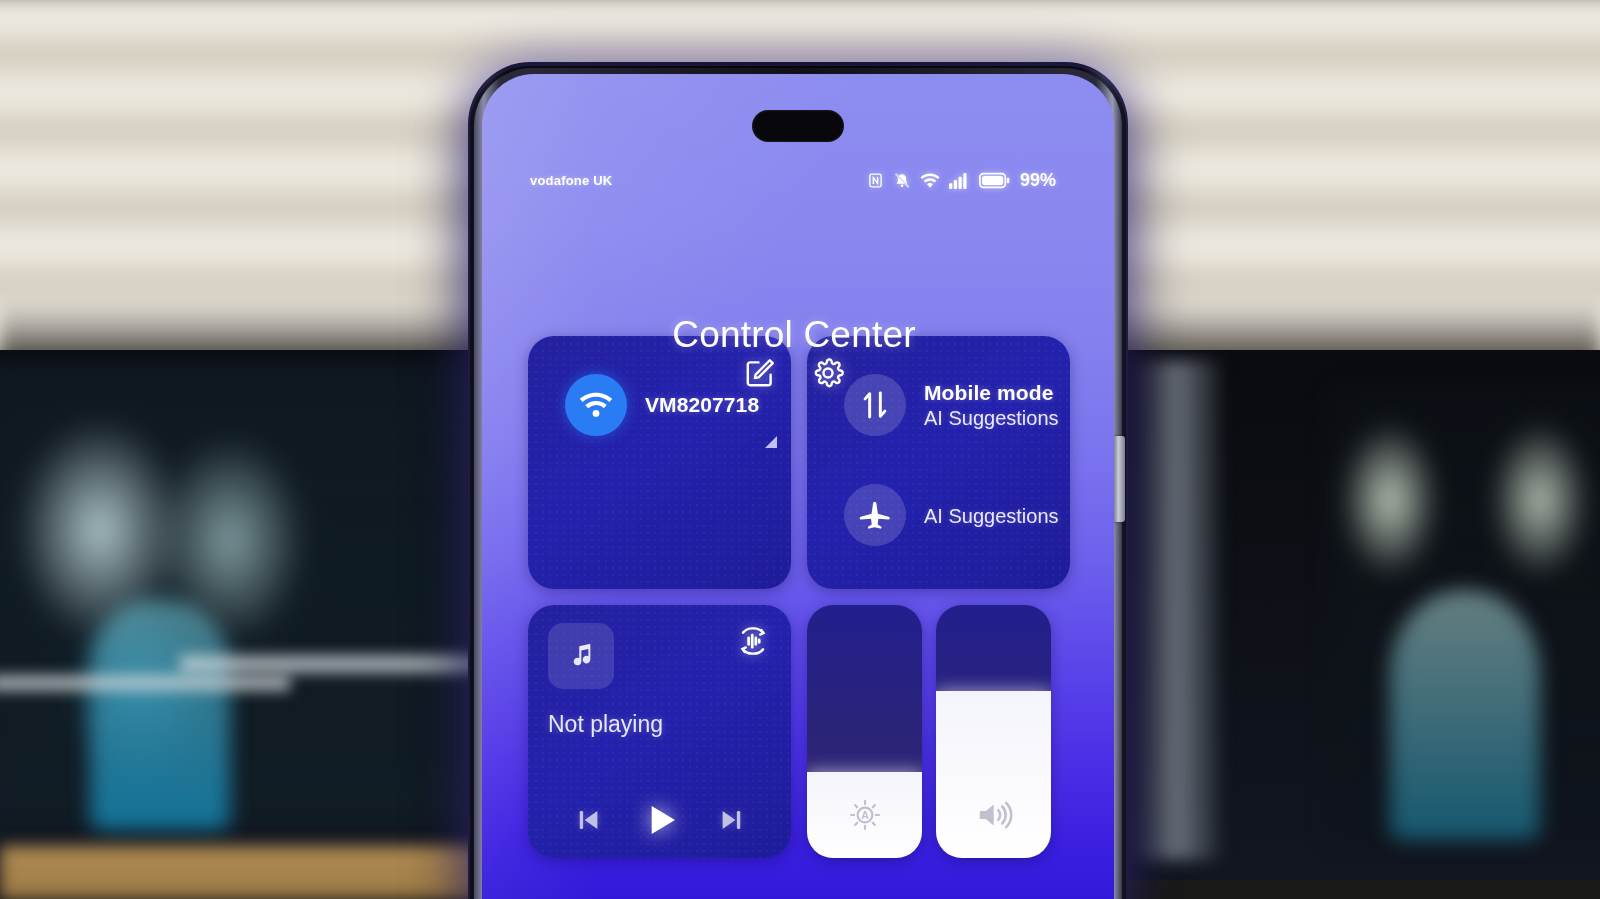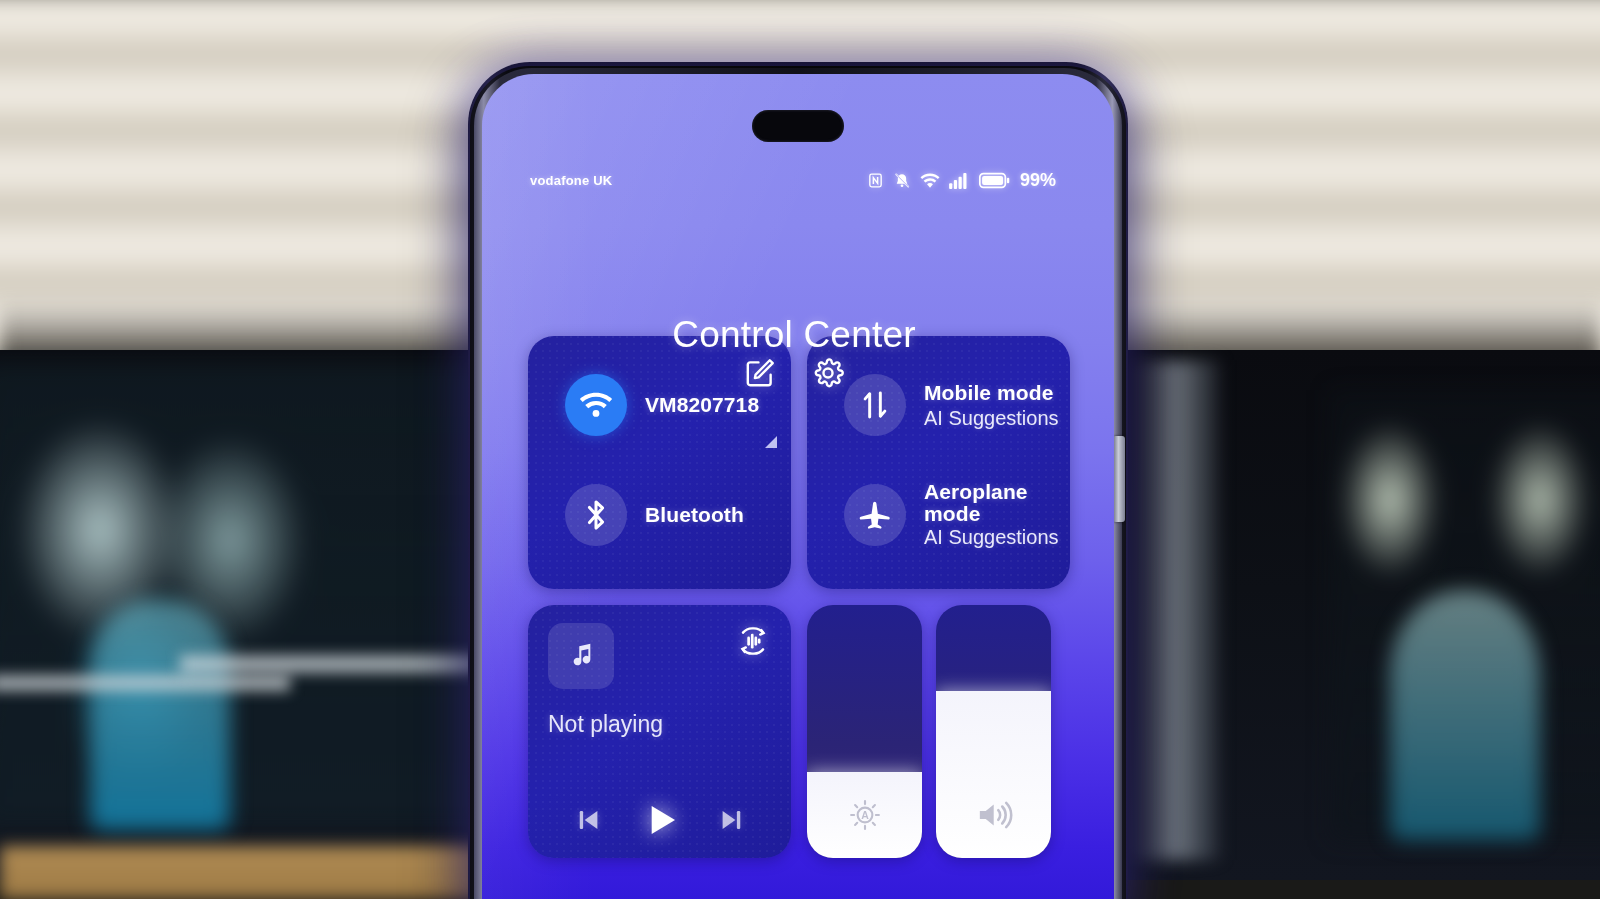--- a/index.html
+++ b/index.html
@@ -357,30 +357,20 @@
                 <path d="M12 5.8c-2.9 0-5.6 1.1-7.6 2.9l2.1 2.2A8.3 8.3 0 0 1 12 8.6c2.1 0 4 .8 5.5 2.3l2.1-2.2a11.3 11.3 0 0 0-7.6-2.9z"></path>
                 <circle cx="12" cy="14.6" r="2.4"></circle>
               </svg>
             </div>
             <div class="conn-text">
               <div class="conn-label">VM8207718</div>
             </div>
             <div class="expand-tri"></div>
           </div>
 
-          <div class="conn-item">
-            <div class="conn-icon off">
-              <svg width="30" height="34" viewBox="0 0 18 26" fill="none" stroke="#fff" stroke-width="2.3" stroke-linejoin="round" stroke-linecap="round">
-                <path d="M4 7.2L14 18.4 9 23V3l5 4.6L4 18.8"></path>
-              </svg>
-            </div>
-            <div class="conn-text">
-              <div class="conn-label">Bluetooth</div>
-            </div>
-          </div>
         </div>
 
         <div class="panel conn-panel">
           <div class="conn-item">
             <div class="conn-icon off">
               <svg width="30" height="32" viewBox="0 0 20 24" fill="none" stroke="#fff" stroke-width="2.2" stroke-linecap="round" stroke-linejoin="round">
                 <path d="M6 21V4"></path>
                   <path d="M2.6 7.4L6 3.6"></path>
                 <path d="M14 3v17"></path>
                   <path d="M17.4 16.6L14 20.4"></path>
@@ -392,21 +382,20 @@
             </div>
           </div>
 
           <div class="conn-item">
             <div class="conn-icon off">
               <svg width="34" height="34" viewBox="0 0 24 24" fill="#fff">
                 <path d="M21.6 13.2l-7.6-2.1 -1-7.3c-.1-.7-.6-1.2-1.2-1.2s-1.1.5-1.2 1.2l-1 7.3 -7.6 2.1c-.5.1-.8.6-.8 1.1s.4.9.9.9l7.1-.6 .5 4.1 -2.3 1.4c-.3.2-.4.5-.4.8 0 .5.4.8.9.7l3.9-.9 3.9.9c.5.1.9-.2.9-.7 0-.3-.1-.6-.4-.8l-2.3-1.4 .5-4.1 7.1.6c.5 0 .9-.4.9-.9s-.3-1-.8-1.1z"></path>
               </svg>
             </div>
             <div class="conn-text">
-              <div class="conn-label two-line">Aeroplane mode</div>
               <div class="conn-sub">AI Suggestions</div>
             </div>
           </div>
         </div>
       </div>
 
       <div class="row">
 
         <div class="panel media-panel">
           <div class="media-top">

